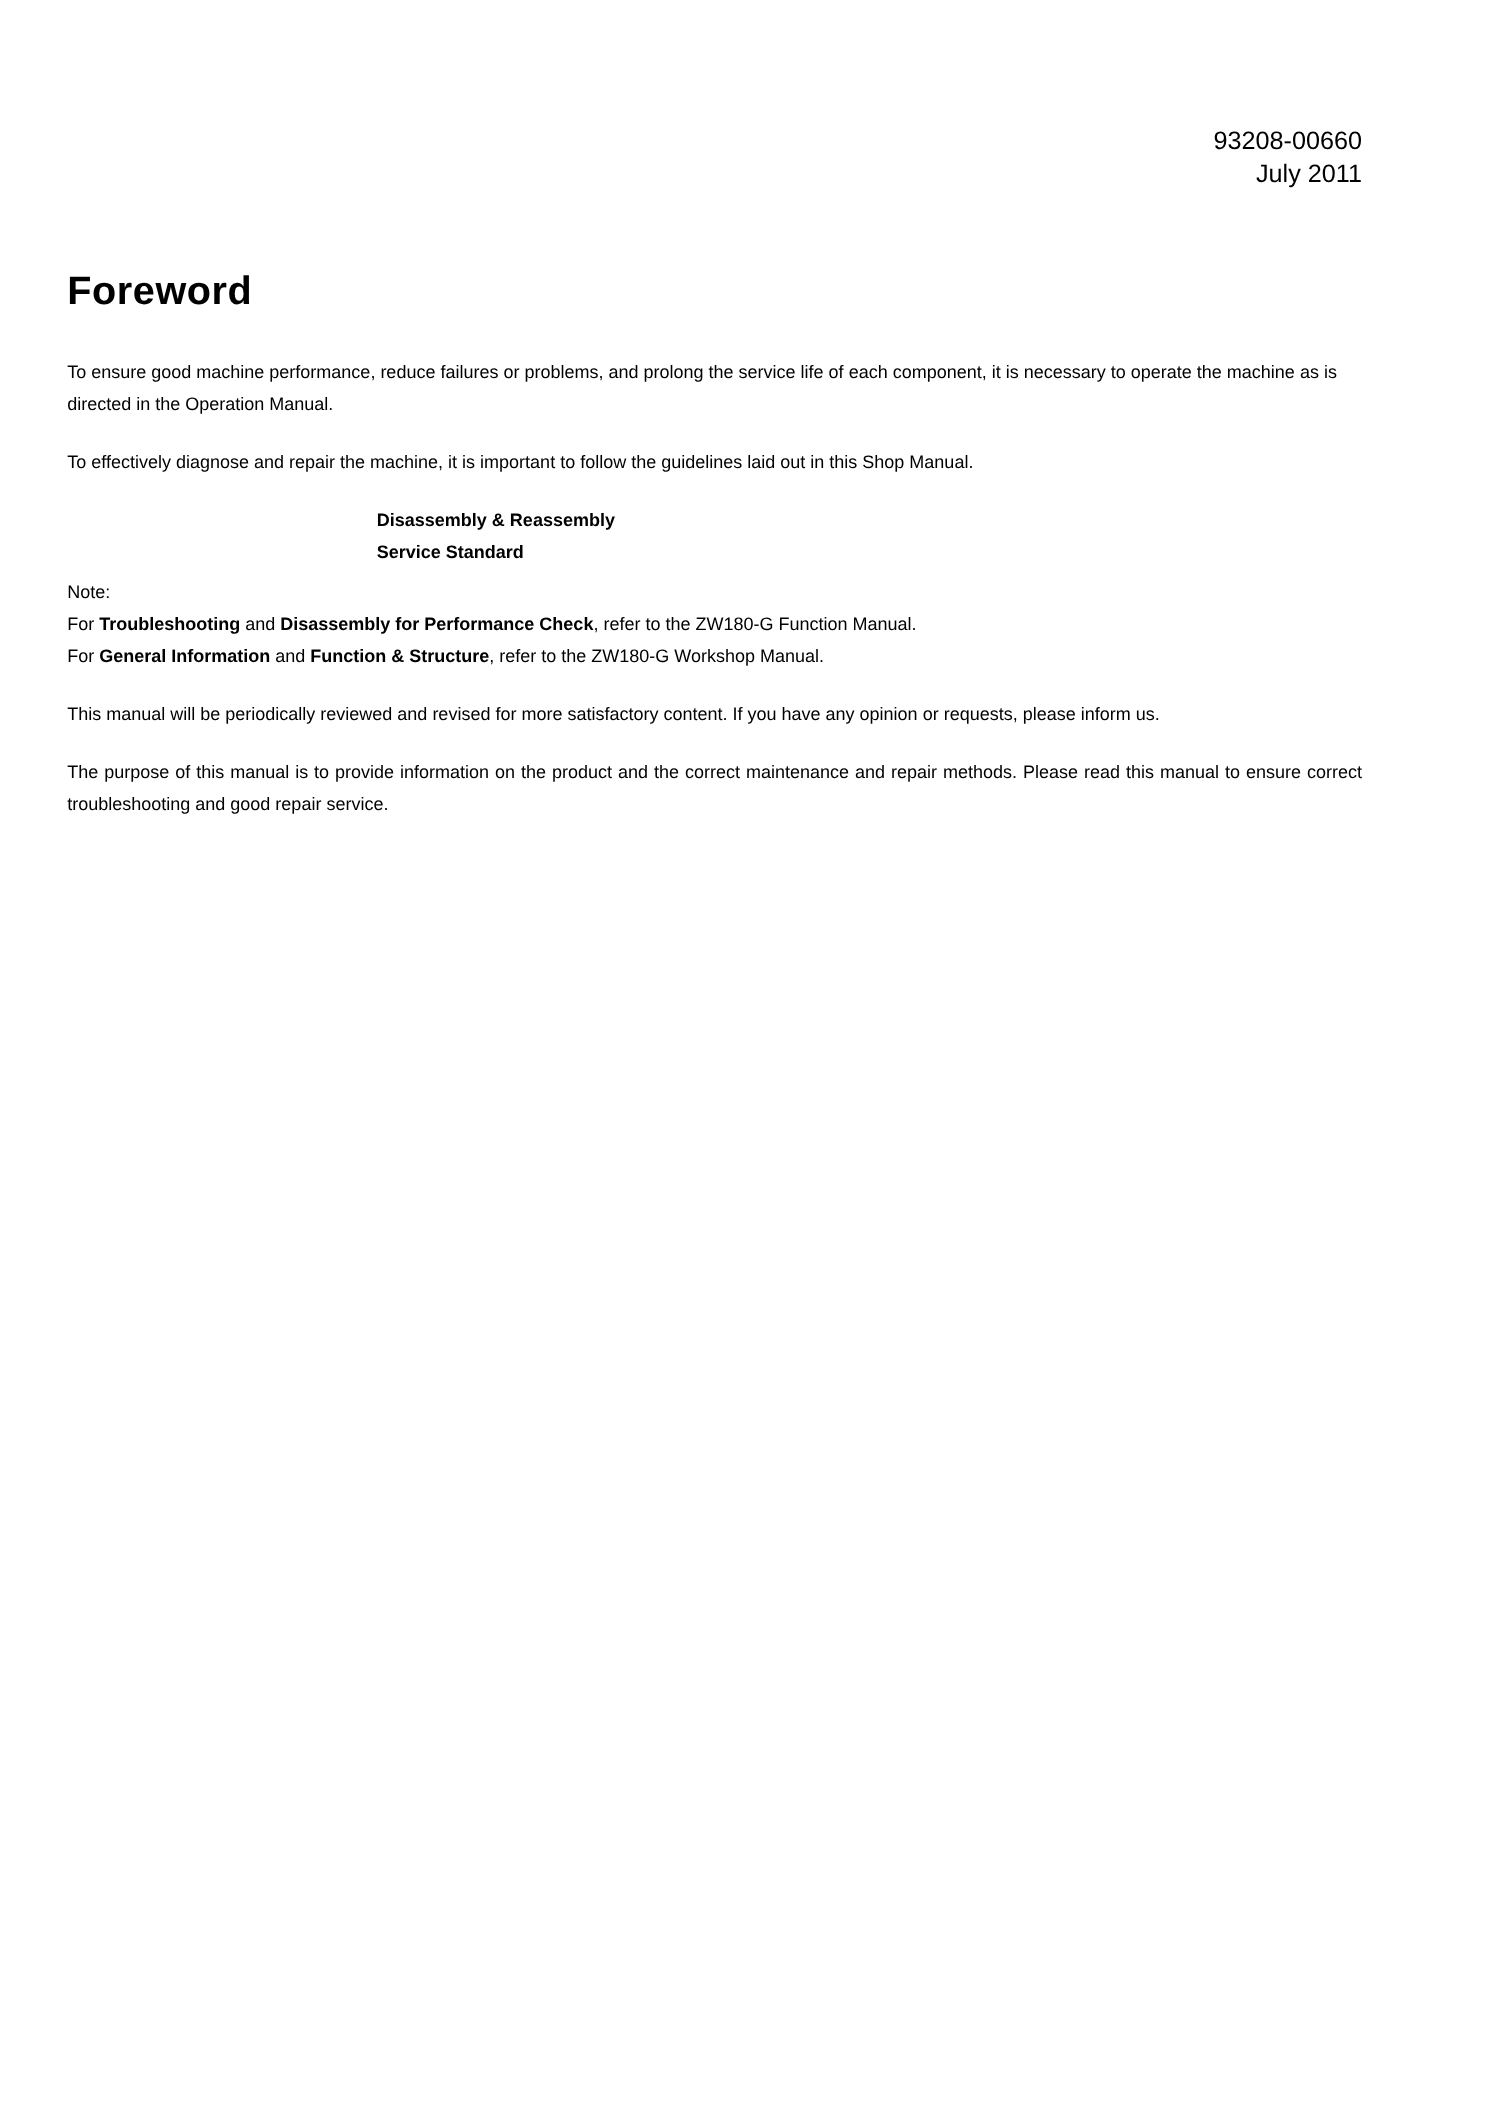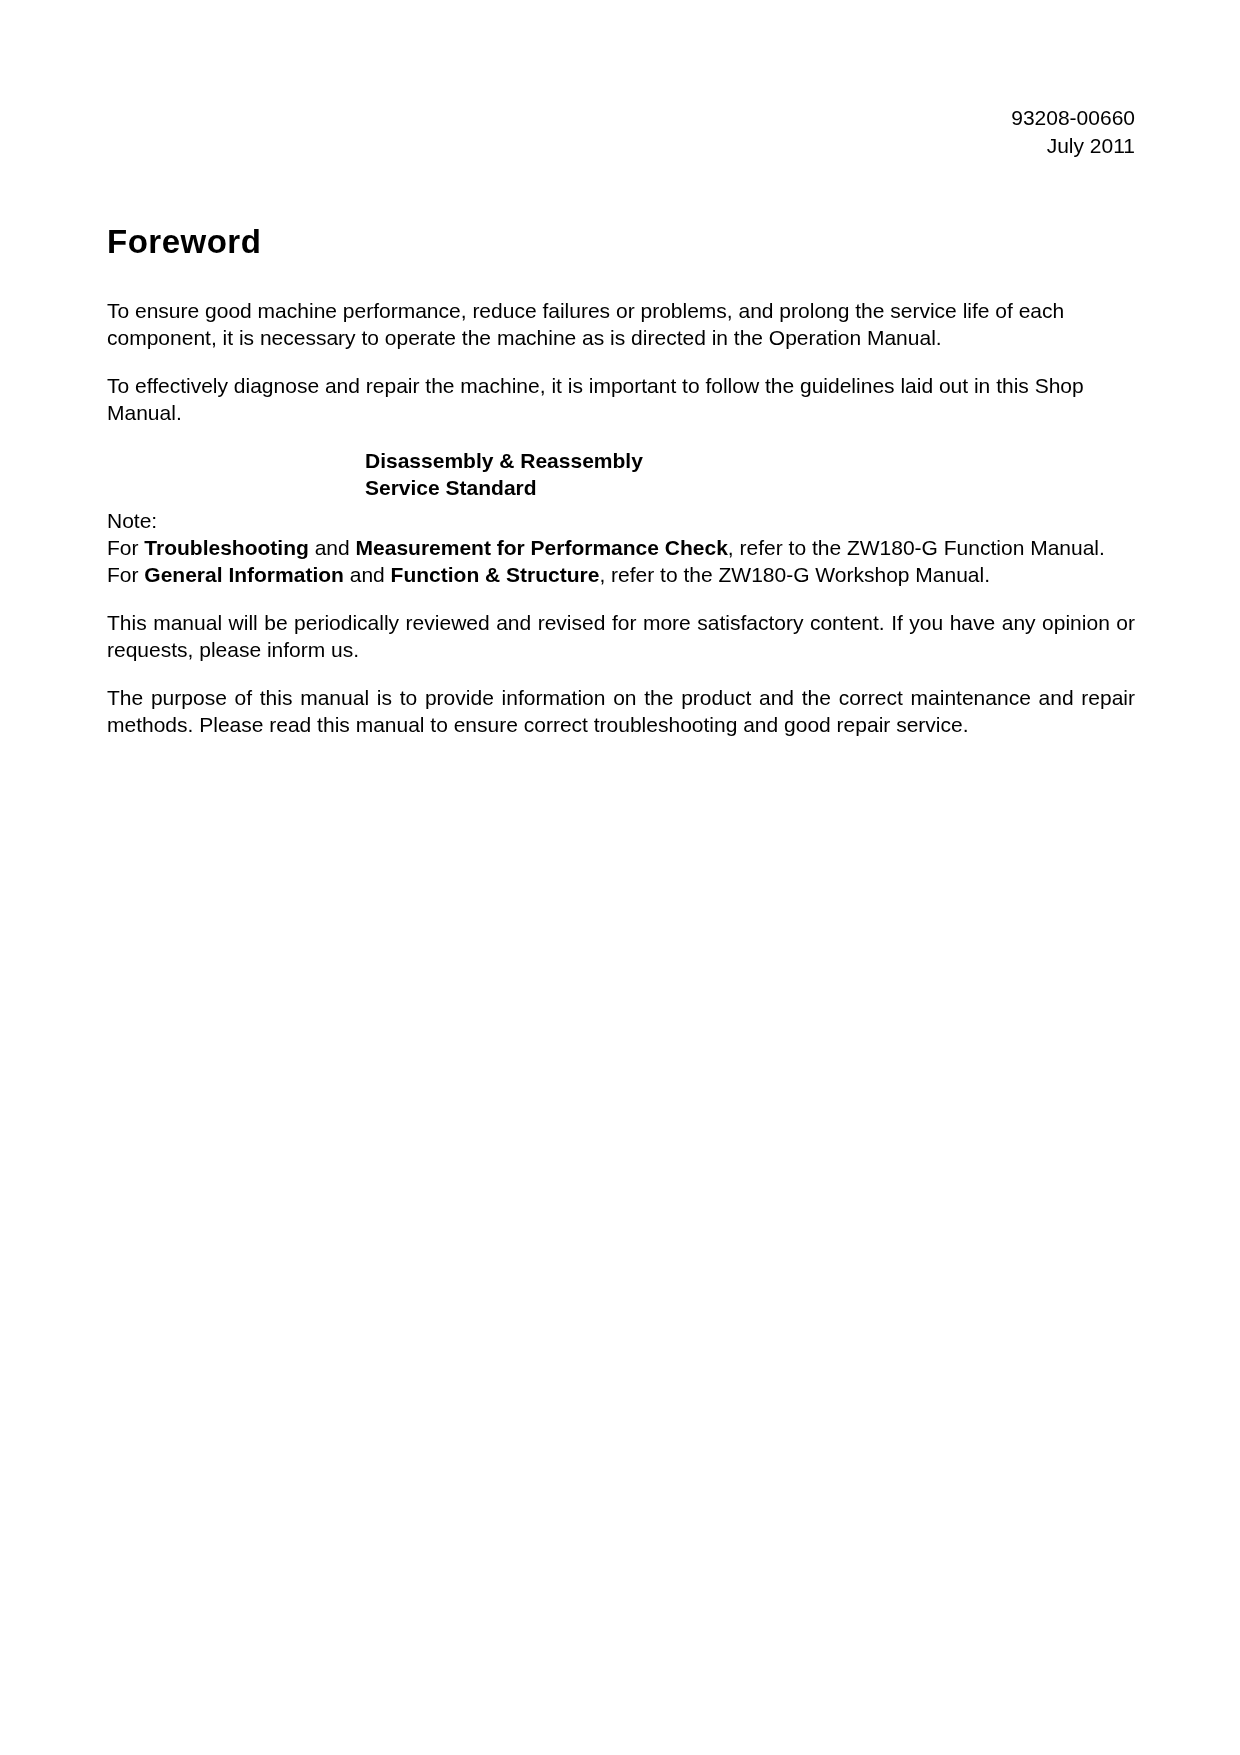--- a/index.html
+++ b/index.html
@@ -8,37 +8,37 @@
     background: #ffffff;
   }
   .page {
     position: relative;
     width: 1240px;
     height: 1755px;
     background: #ffffff;
     color: #000000;
     font-family: "Liberation Sans", sans-serif;
     box-sizing: border-box;
-    padding: 104px 105px 0 107px;
+    padding: 104px 105px 0 56px;
     overflow: hidden;
   }
   .doc-header {
     text-align: right;
     font-size: 21px;
     line-height: 28px;
   }
   .page-title {
     margin: 60px 0 0 0;
     font-size: 33px;
     line-height: 44px;
     font-weight: bold;
     letter-spacing: 0.5px;
   }
   .body-text {
-    font-size: 21px;
+    font-size: 15px;
     line-height: 27px;
   }
   .body-text p {
     margin: 0 0 21px 0;
   }
   p.first-para {
     margin-top: 33px;
   }
   p.justified {
     text-align: justify;
@@ -72,21 +72,21 @@
 
     <p>To effectively diagnose and repair the machine, it is important to follow the guidelines laid out in this Shop Manual.</p>
 
     <div class="indented-bold">
       <div>Disassembly &amp; Reassembly</div>
       <div>Service Standard</div>
     </div>
 
     <div class="note-section">
       <div class="note-label">Note:</div>
-      <div><span>For </span><span style="font-weight: bold;">Troubleshooting</span><span> and </span><span style="font-weight: bold;">Measurement for Performance Check</span><span>, refer to the ZW180-G Function Manual.</span></div>
+      <div><span>For </span><span style="font-weight: bold;">Troubleshooting</span><span> and </span><span style="font-weight: bold;">Disassembly for Performance Check</span><span>, refer to the ZW180-G Function Manual.</span></div>
       <div><span>For </span><span style="font-weight: bold;">General Information</span><span> and </span><span style="font-weight: bold; margin-top: 16px;">Function &amp; Structure</span><span>, refer to the ZW180-G Workshop Manual.</span></div>
     </div>
 
     <p class="justified">This manual will be periodically reviewed and revised for more satisfactory content. If you have any opinion or requests, please inform us.</p>
 
     <p class="justified">The purpose of this manual is to provide information on the product and the correct maintenance and repair methods. Please read this manual to ensure correct troubleshooting and good repair service.</p>
 
   </div>
 
 </div>

